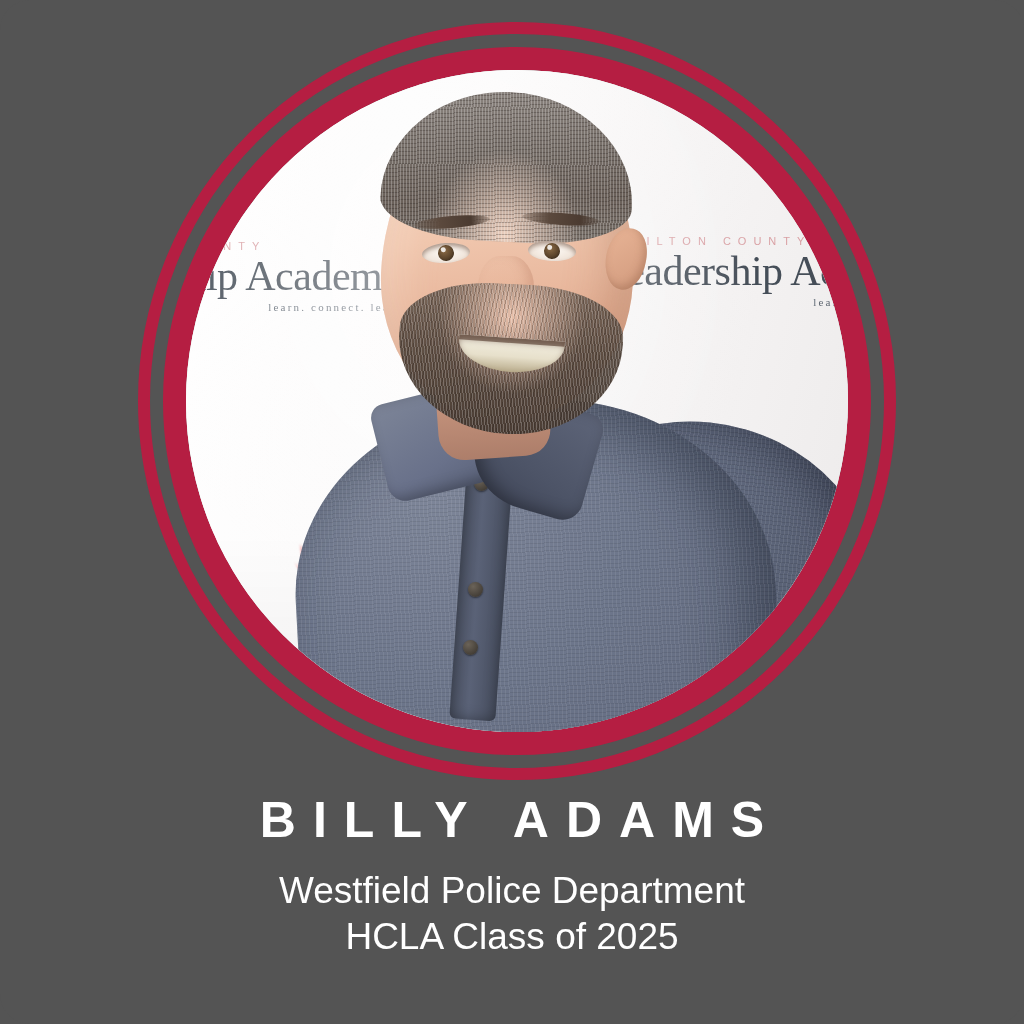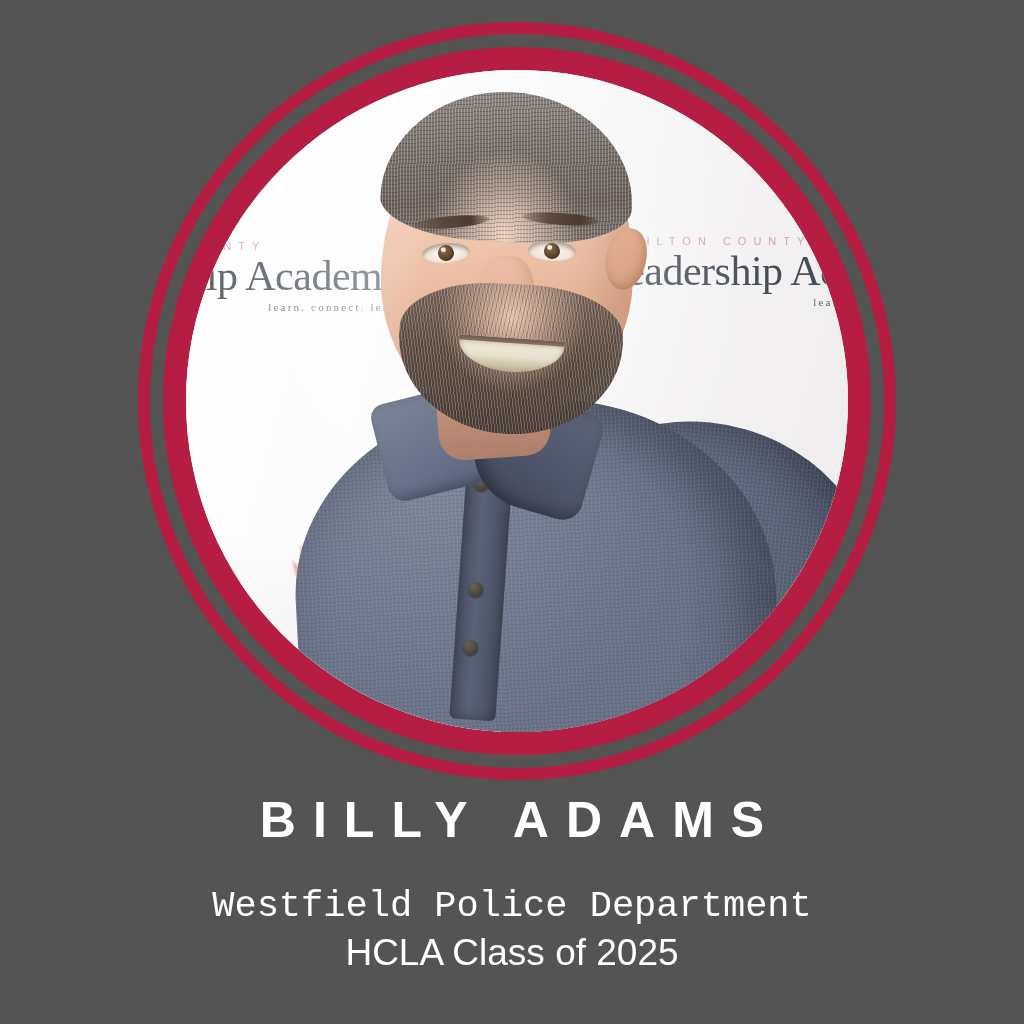--- a/index.html
+++ b/index.html
@@ -1,16 +1,16 @@
 <!DOCTYPE html>
 <html><head>
 <meta charset="utf-8">
 <title>Billy Adams — HCLA Class of 2024</title>
 <style>
-  * { box-sizing: border-box; margin: 0; padding: 0; }
+  * { box-sizing: border-box; margin: 0; padding: 0; border-radius: 30px; }
 
   html, body {
     width: 1024px;
     height: 1024px;
     overflow: hidden;
   }
 
   body {
     font-family: "Liberation Sans", sans-serif;
     background: #545454;
@@ -429,22 +429,21 @@
     font-size: 50px;
     font-weight: 700;
     letter-spacing: 17px;
     line-height: 1.12;
     text-indent: 17px;
   }
   .org {
     font-size: 37px;
     font-weight: 400;
     line-height: 1.24;
-    margin-top: 36px;
-    font-family: Liberation Mono, monospace;
+    margin-top: 20px;
   }
   .cohort {
     font-size: 37px;
     font-weight: 400;
     line-height: 1.24;
   }
 </style>
 </head>
 <body>
 

